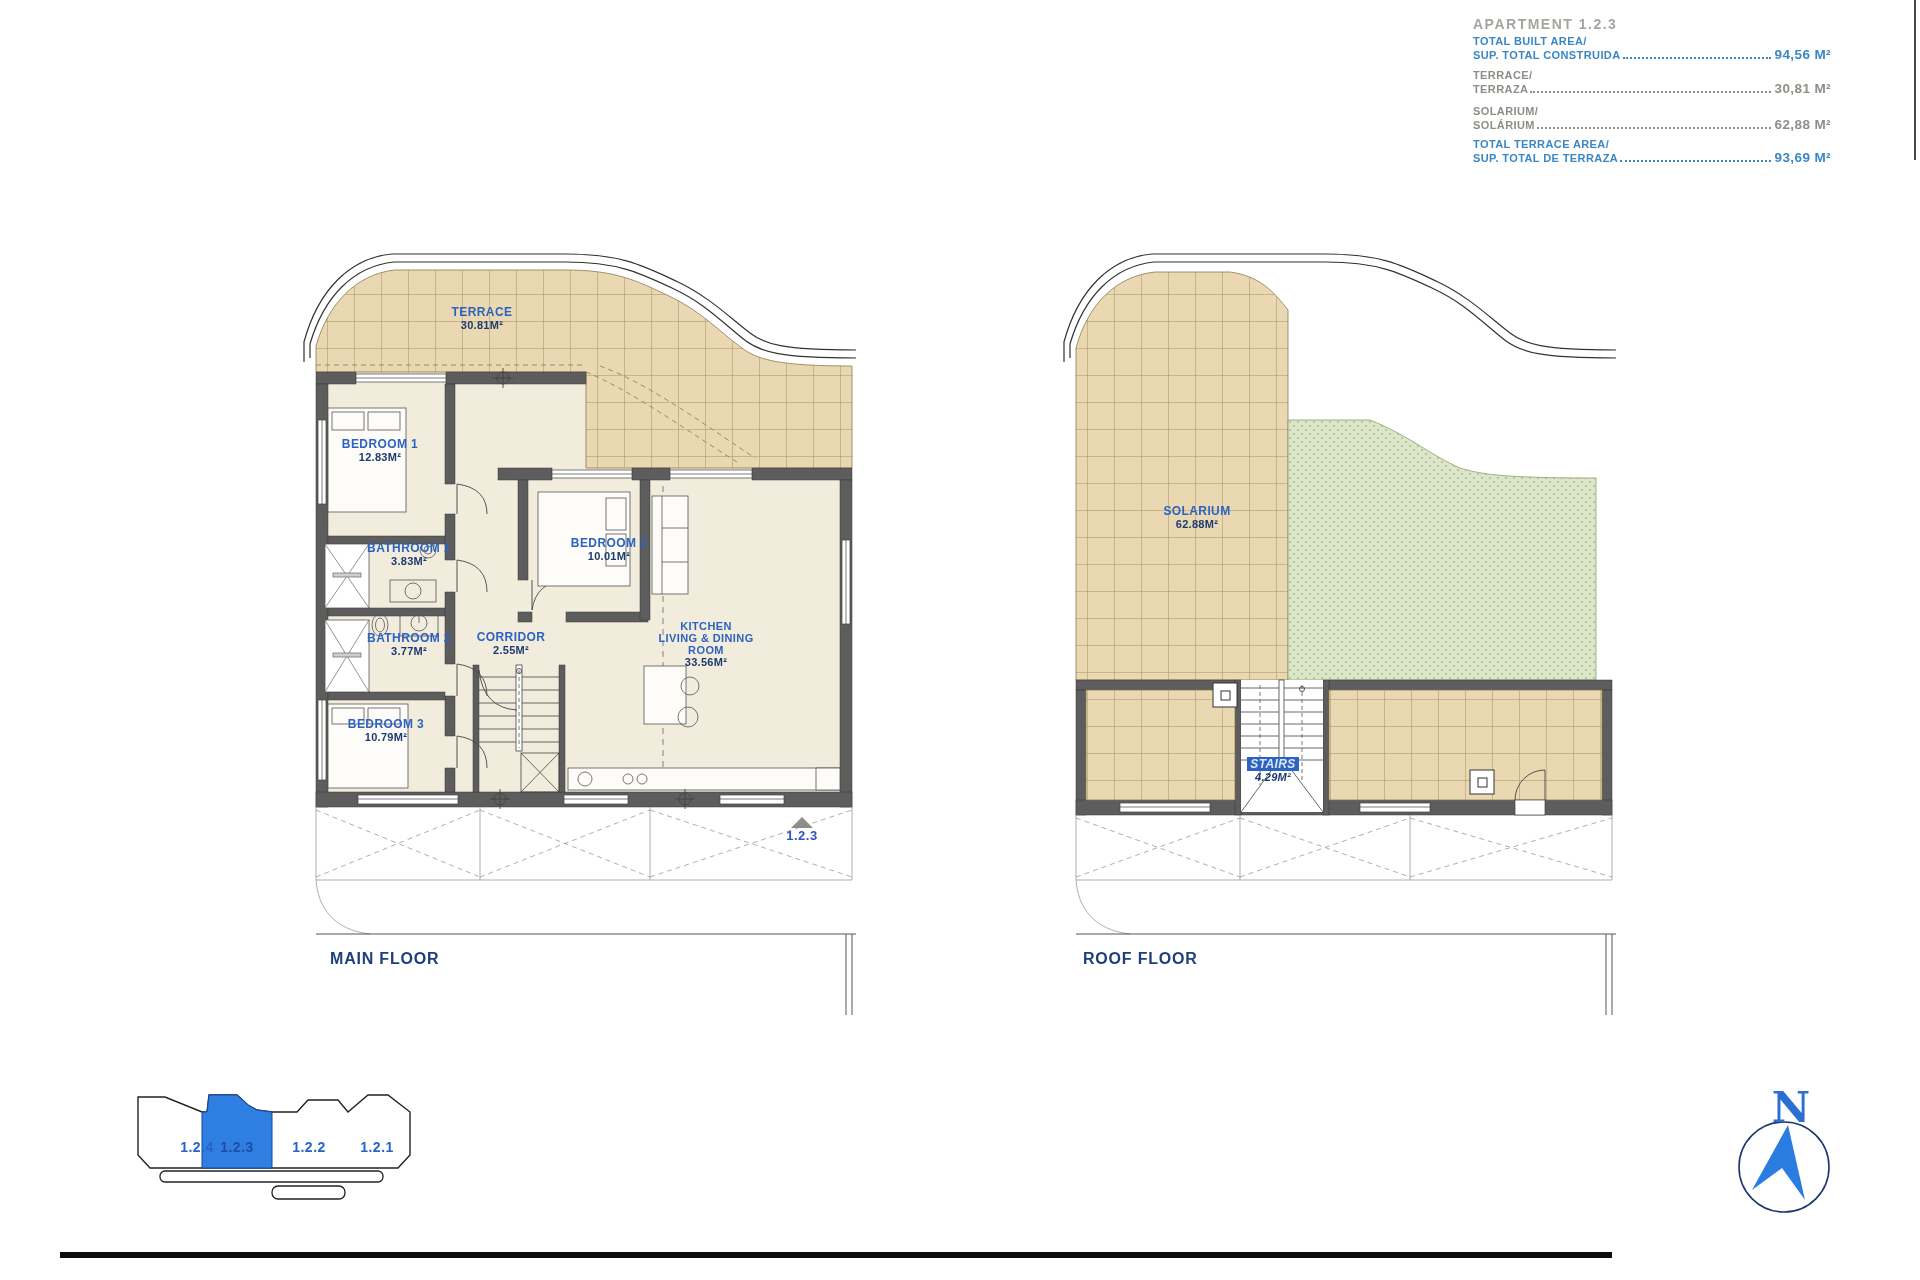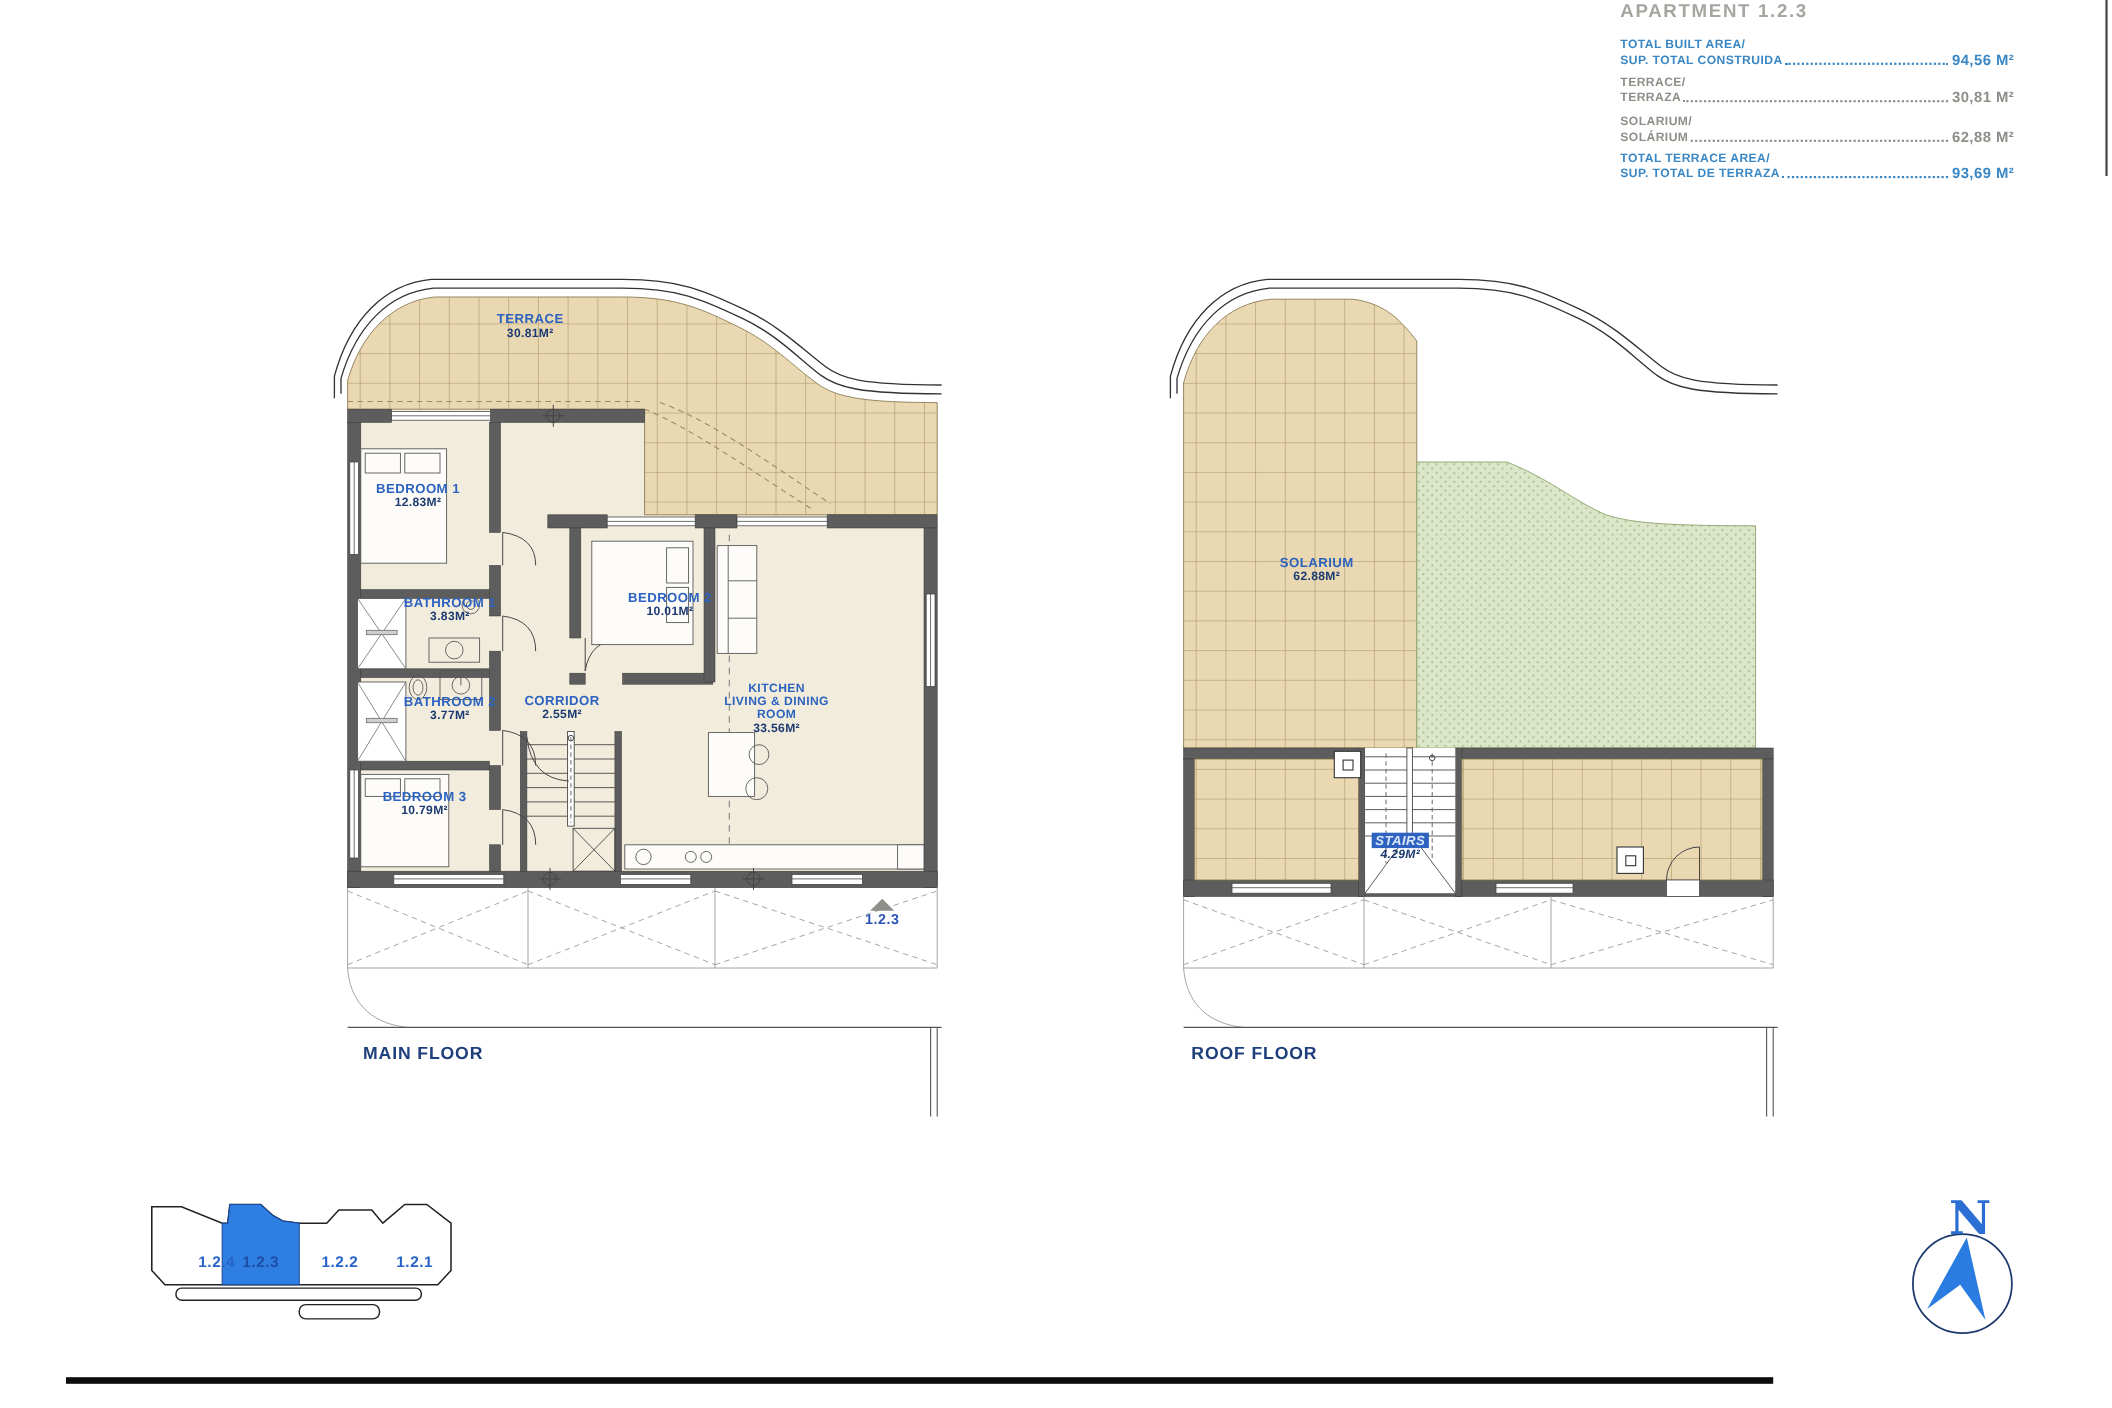--- a/index.html
+++ b/index.html
@@ -1,21 +1,21 @@
 <!DOCTYPE html>
 <html><head>
 <meta charset="utf-8">
 <style>
   html,body{margin:0;padding:0;background:#fff;}
   #page{position:relative;width:1920px;height:1280px;background:#ffffff;overflow:hidden;
         font-family:"Liberation Sans", sans-serif;}
   svg{position:absolute;display:block;}
   
   #info{position:absolute;left:1473px;top:0;width:358px;}
-  #info .title{font-size:17px;font-weight:bold;letter-spacing:1.5px;color:#a6a6a0;}
+  #info .title{font-size:14px;font-weight:bold;letter-spacing:1.5px;color:#a6a6a0;margin-top:16px;}
   .irow{position:absolute;left:0;width:358px;margin-top:13px;}
   .irow .l1{font-size:11px;font-weight:bold;letter-spacing:.4px;line-height:13px;}
   .irow .l2{display:flex;align-items:flex-end;font-size:11px;font-weight:bold;letter-spacing:.4px;line-height:14px;}
   .irow .leader{flex:1;border-bottom:2px dotted currentColor;margin:0 4px 3px 2px;}
   .irow .val{font-size:13.5px;font-weight:bold;white-space:nowrap;}
   .irow.blue{color:#3a87c4;} .irow.gray{color:#8e8e88;}
   
   .rlabel{position:absolute;width:140px;text-align:center;color:#2d63c0;font-weight:bold;
           font-size:12px;letter-spacing:.4px;line-height:13px;}
   .rlabel .area{display:block;color:#1c3a72;font-size:11px;letter-spacing:.3px;}
@@ -331,21 +331,21 @@
         <line x1="180" y1="637" x2="350" y2="578"></line>
       <line x1="350" y1="578" x2="552" y2="637"></line>
         <line x1="350" y1="637" x2="552" y2="578"></line>
     </g>
     <path d="M16 640 C18 668 34 690 70 694" fill="none" stroke="#999" stroke-width="0.8"></path>
     <line x1="16" y1="694" x2="556" y2="694" stroke="#555" stroke-width="1"></line>
     <line x1="546" y1="694" x2="546" y2="775" stroke="#555" stroke-width="1"></line>
     <line x1="552" y1="694" x2="552" y2="775" stroke="#555" stroke-width="1"></line>
   </svg>
 
-  <div class="rlabel" style="left:412px;top:284px;">
+  <div class="rlabel" style="left:412px;top:306px;">
     <span>TERRACE</span><span class="area">30.81M²</span>
   </div>
   <div class="rlabel" style="left:310px;top:438px;">
     <span>BEDROOM 1</span><span class="area">12.83M²</span>
   </div>
   <div class="rlabel" style="left:339px;top:542px;">
     <span>BATHROOM 1</span><span class="area">3.83M²</span>
   </div>
   <div class="rlabel" style="left:339px;top:632px;">
     <span>BATHROOM 2</span><span class="area">3.77M²</span>

